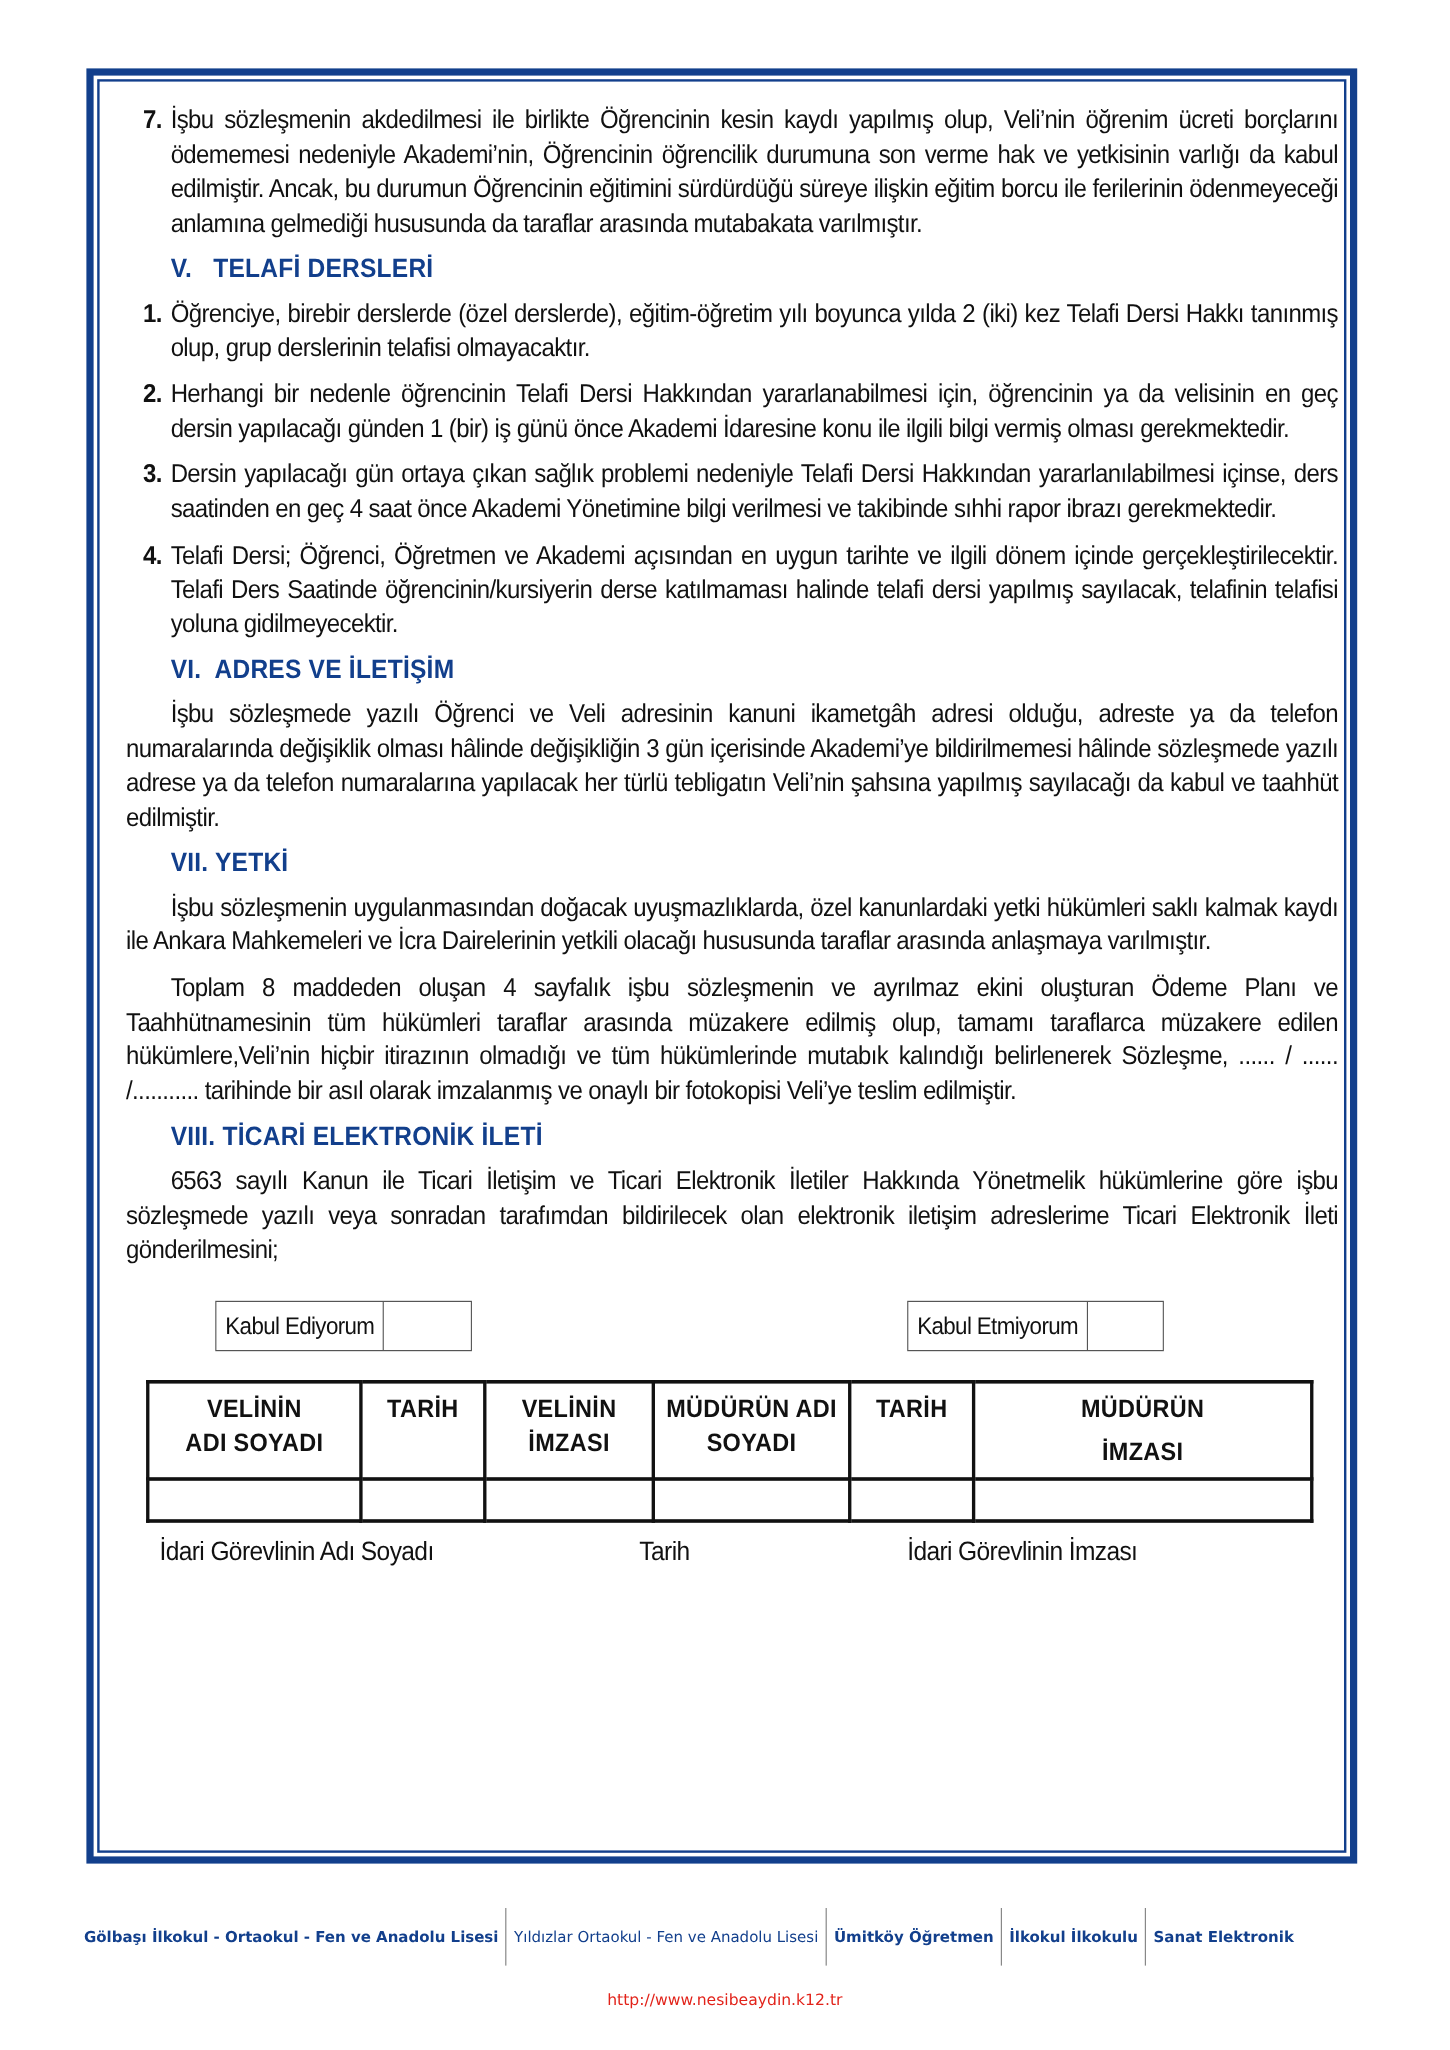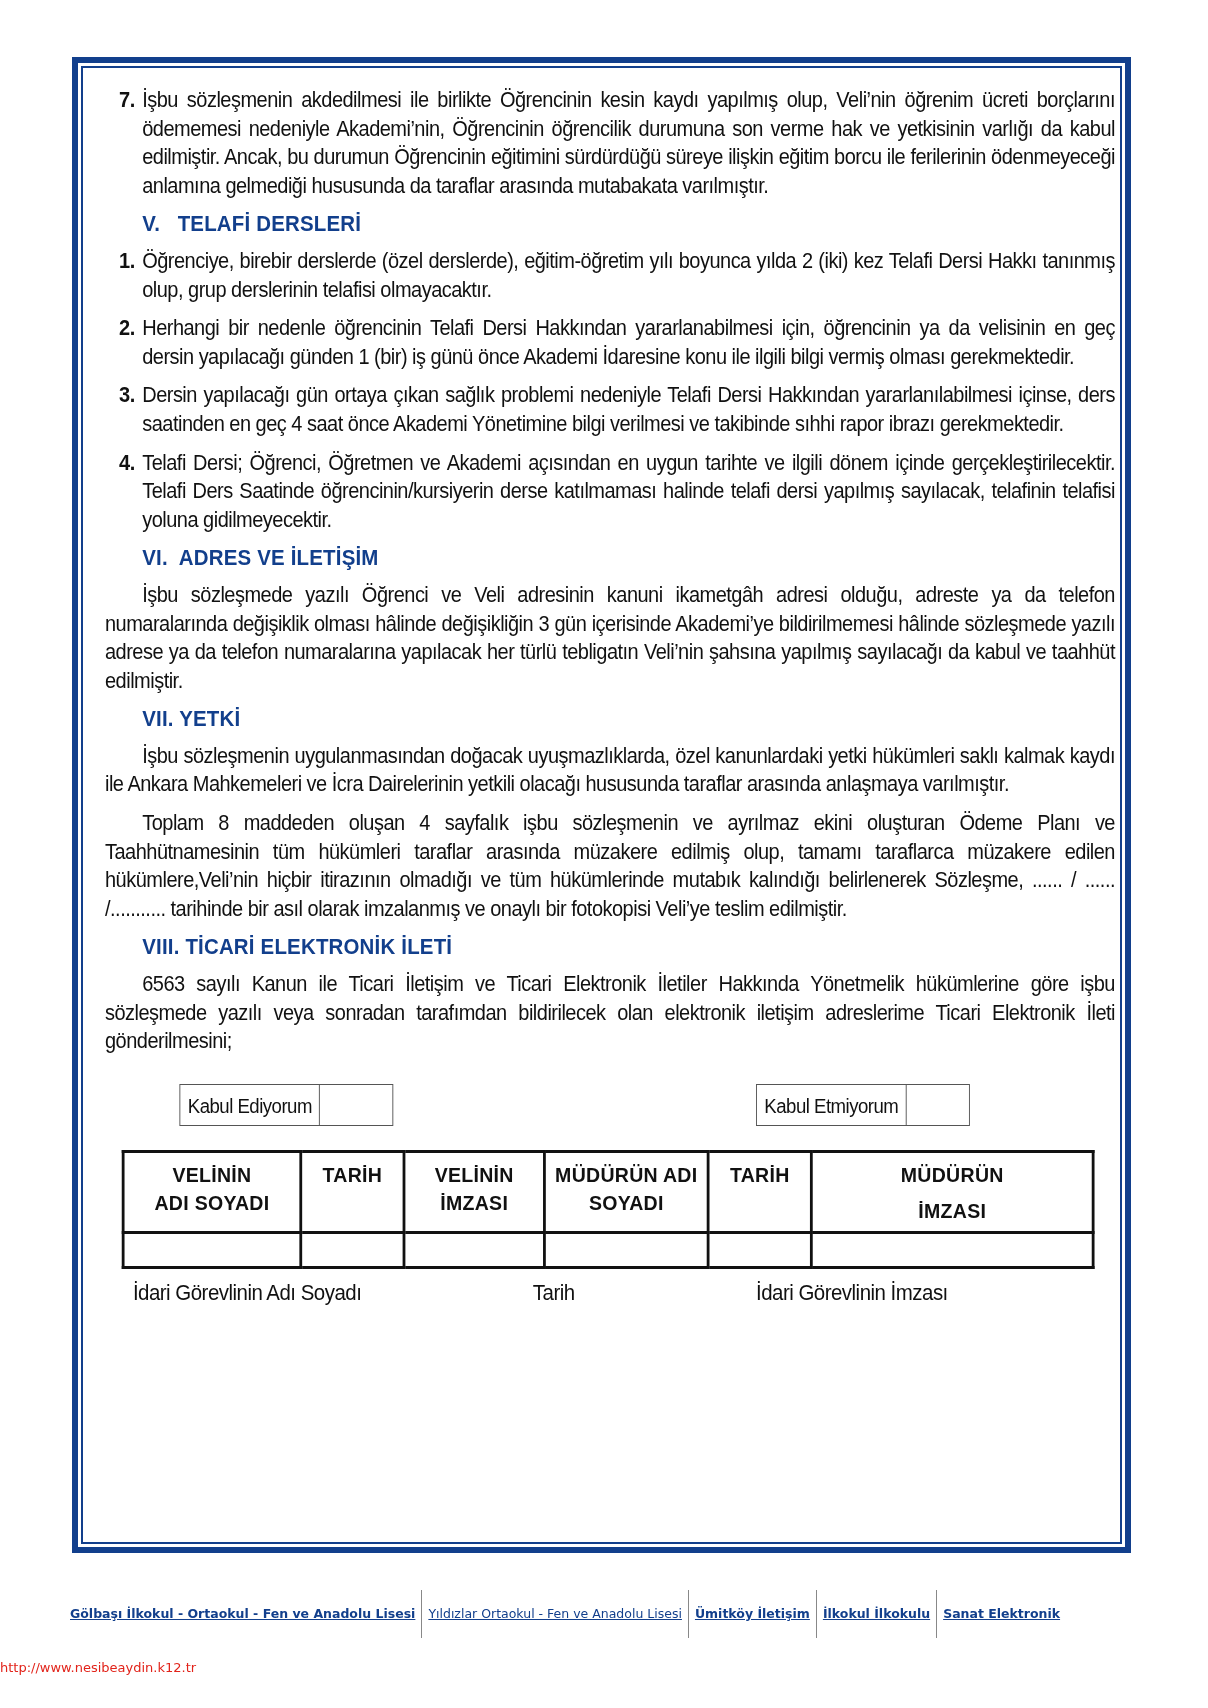--- a/index.html
+++ b/index.html
@@ -24,24 +24,24 @@
   .choice.accept { left: 80px; width: 230px; }
   .choice.reject { left: 700px; width: 230px; }
   table.sig { border-collapse: collapse; margin-top: 20px; width: 1046px; margin-left: 18px; }
   table.sig th, table.sig td { border: 3px solid #111; }
   table.sig th { font-weight: bold; font-size: 21px; line-height: 28px; padding: 8px 4px 6px; vertical-align: top; text-align: center; letter-spacing: 0.3px; }
   table.sig td { height: 30px; }
   .sign-row { position: relative; height: 40px; margin-top: 10px; font-size: 22px; }
   .sign-row span { position: absolute; top: 0; }
   .footer { position: absolute; top: 1590px; left: 64px; width: 1090px; display: flex; align-items: center;
             font-family: "DejaVu Sans", sans-serif; font-size: 12.5px; color: #123f8c; white-space: nowrap; }
-  .footer .fi { padding: 0 6px; line-height: 16px; font-weight: bold; text-decoration: underline; }
+  .footer .fi { padding: 0 6px; line-height: 16px; font-weight: bold; }
   .footer .fi.light { font-weight: normal; text-align: center; }
   .footer .sep { width: 1px; height: 48px; background: #888; }
-  .url { position: absolute; top: 1660px; left: 0; width: 1208px; text-align: left;
+  .url { position: absolute; top: 1660px; left: 0; width: 1208px; text-align: center;
          font-family: "DejaVu Sans", sans-serif; font-size: 13px; color: #e2231a; }
 </style>
 </head>
 <body>
 
 <div class="frame">
   <div class="frame-inner"></div>
 </div>
 
 <div class="content">
@@ -118,20 +118,20 @@
     <span style="left:460px">Tarih</span>
     <span style="left:700px">İdari Görevlinin İmzası</span>
   </div>
 </div>
 
 <div class="footer">
   <span class="fi">Gölbaşı İlkokul - Ortaokul - Fen ve Anadolu Lisesi</span>
   <span class="sep"></span>
   <span class="fi light">Yıldızlar Ortaokul - Fen ve Anadolu Lisesi</span>
   <span class="sep"></span>
-  <span class="fi">Ümitköy İletişim</span>
+  <span class="fi">Ümitköy Öğretmen</span>
   <span class="sep"></span>
   <span class="fi">İlkokul İlkokulu</span>
   <span class="sep"></span>
   <span class="fi">Sanat Elektronik</span>
 </div>
 
 <div class="url">http://www.nesibeaydin.k12.tr</div>
 
 </body></html>

